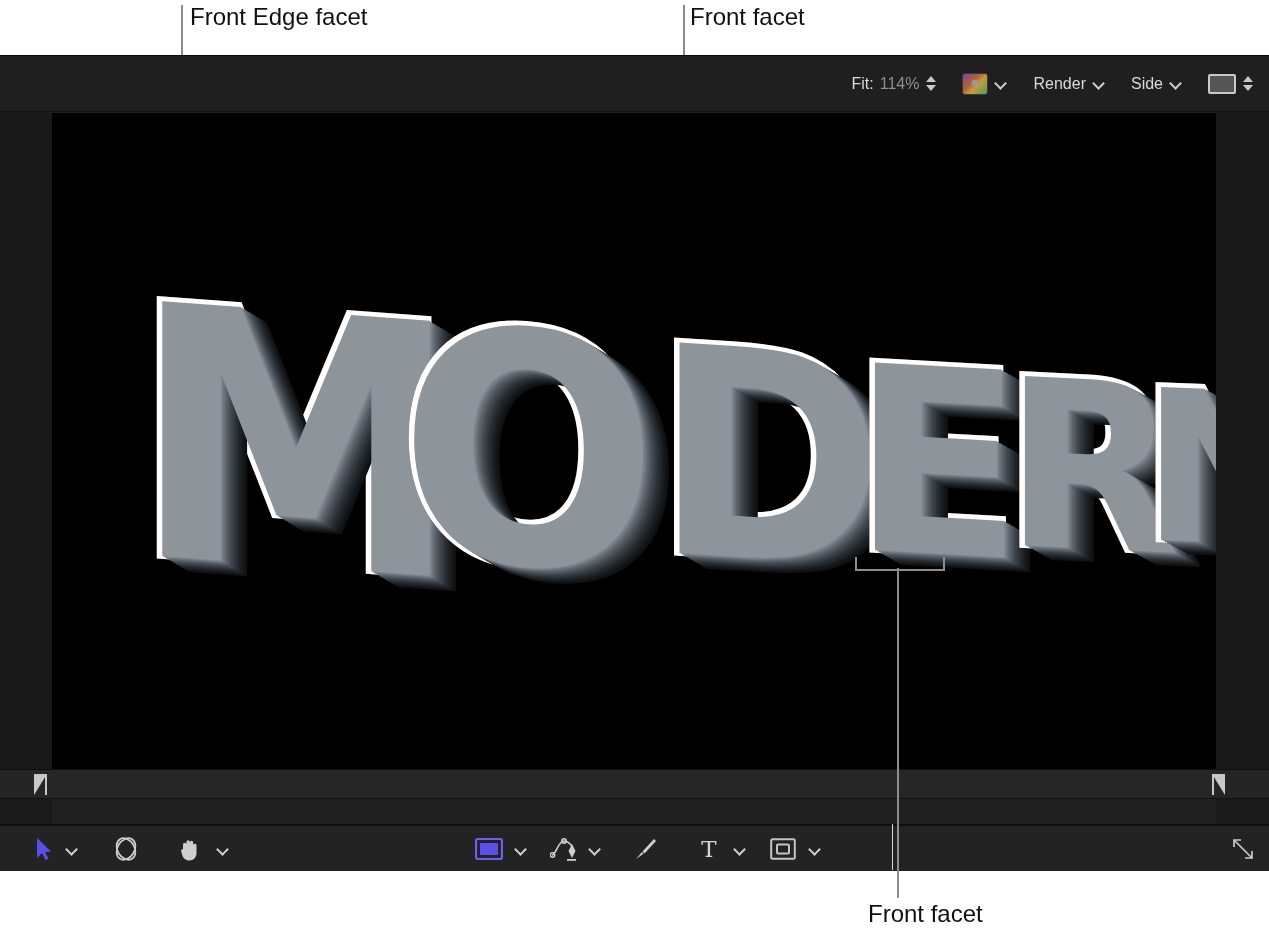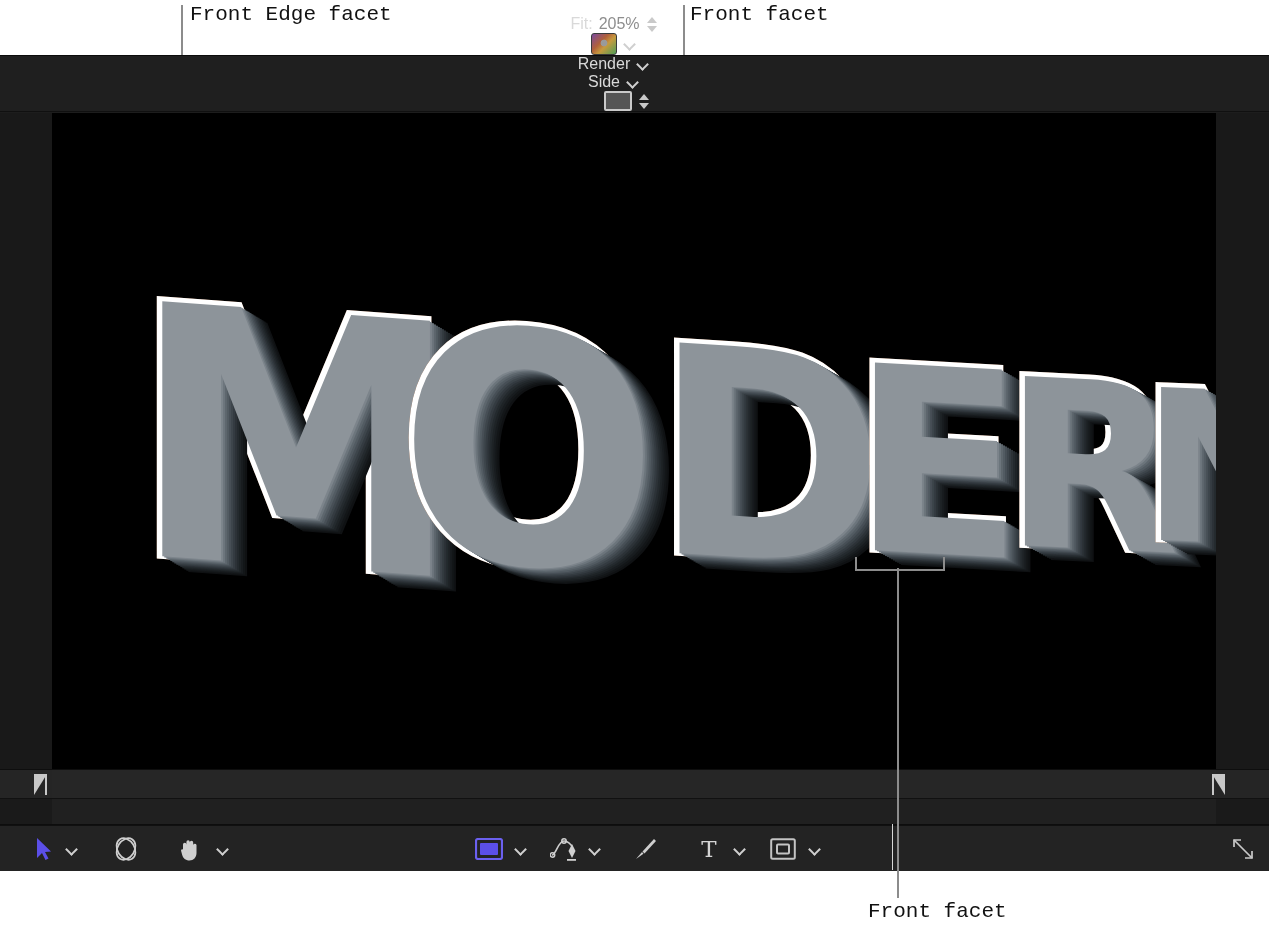--- a/index.html
+++ b/index.html
@@ -12,22 +12,22 @@
     height: 936px;
     position: relative;
     font-family: "Liberation Sans", sans-serif;
     overflow: hidden;
   }
 
   
   .callout-label {
     position: absolute;
     color: #111111;
-    font-size: 21px;
-    font-family: Liberation Mono, monospace;
+    font-size: 24px;
+    font-family: Liberation Sans, sans-serif;
     white-space: nowrap;
     letter-spacing: 0px;
   }
   .callout-line-v {
     position: absolute;
     width: 2px;
     background: #8c8c8c;
   }
   .callout-bracket {
     position: absolute;
@@ -66,21 +66,20 @@
     width: 1269px;
     height: 56px;
     background: #1f1f1f;
     border-bottom: 1px solid #101010;
     box-sizing: border-box;
     display: flex;
     align-items: center;
     justify-content: flex-end;
     padding-right: 16px;
     gap: 0px;
-    flex-direction: column;
   }
   .tb-group {
     display: flex;
     align-items: center;
     height: 100%;
   }
   .tb-text {
     font-size: 16px;
     color: #d9d9d9;
     font-family: "Liberation Sans", sans-serif;
@@ -300,21 +299,21 @@
 <div class="callout-label" style="left:690px; top:3px;">Front facet</div>
 <div class="callout-line-v" style="left:683px; top:5px; height:300px;"></div>
 <div class="callout-bracket bracket-down" style="left:661px; top:305px; width:44px; height:12px;"></div>
 
 <div id="app-window">
 
   <div id="canvas-toolbar">
 
     <div class="tb-group" style="margin-right:26px;">
       <span class="tb-text">Fit:</span>
-      <span class="tb-text dim" style="margin-left:6px;">205%</span>
+      <span class="tb-text dim" style="margin-left:6px;">114%</span>
       <span class="stepper">
           <i class="up"></i>
           <i class="down"></i>
         </span>
     </div>
 
     <div class="tb-group" style="margin-right:26px;">
       <span class="color-swatch"></span>
       <span class="chev"></span>
     </div>

